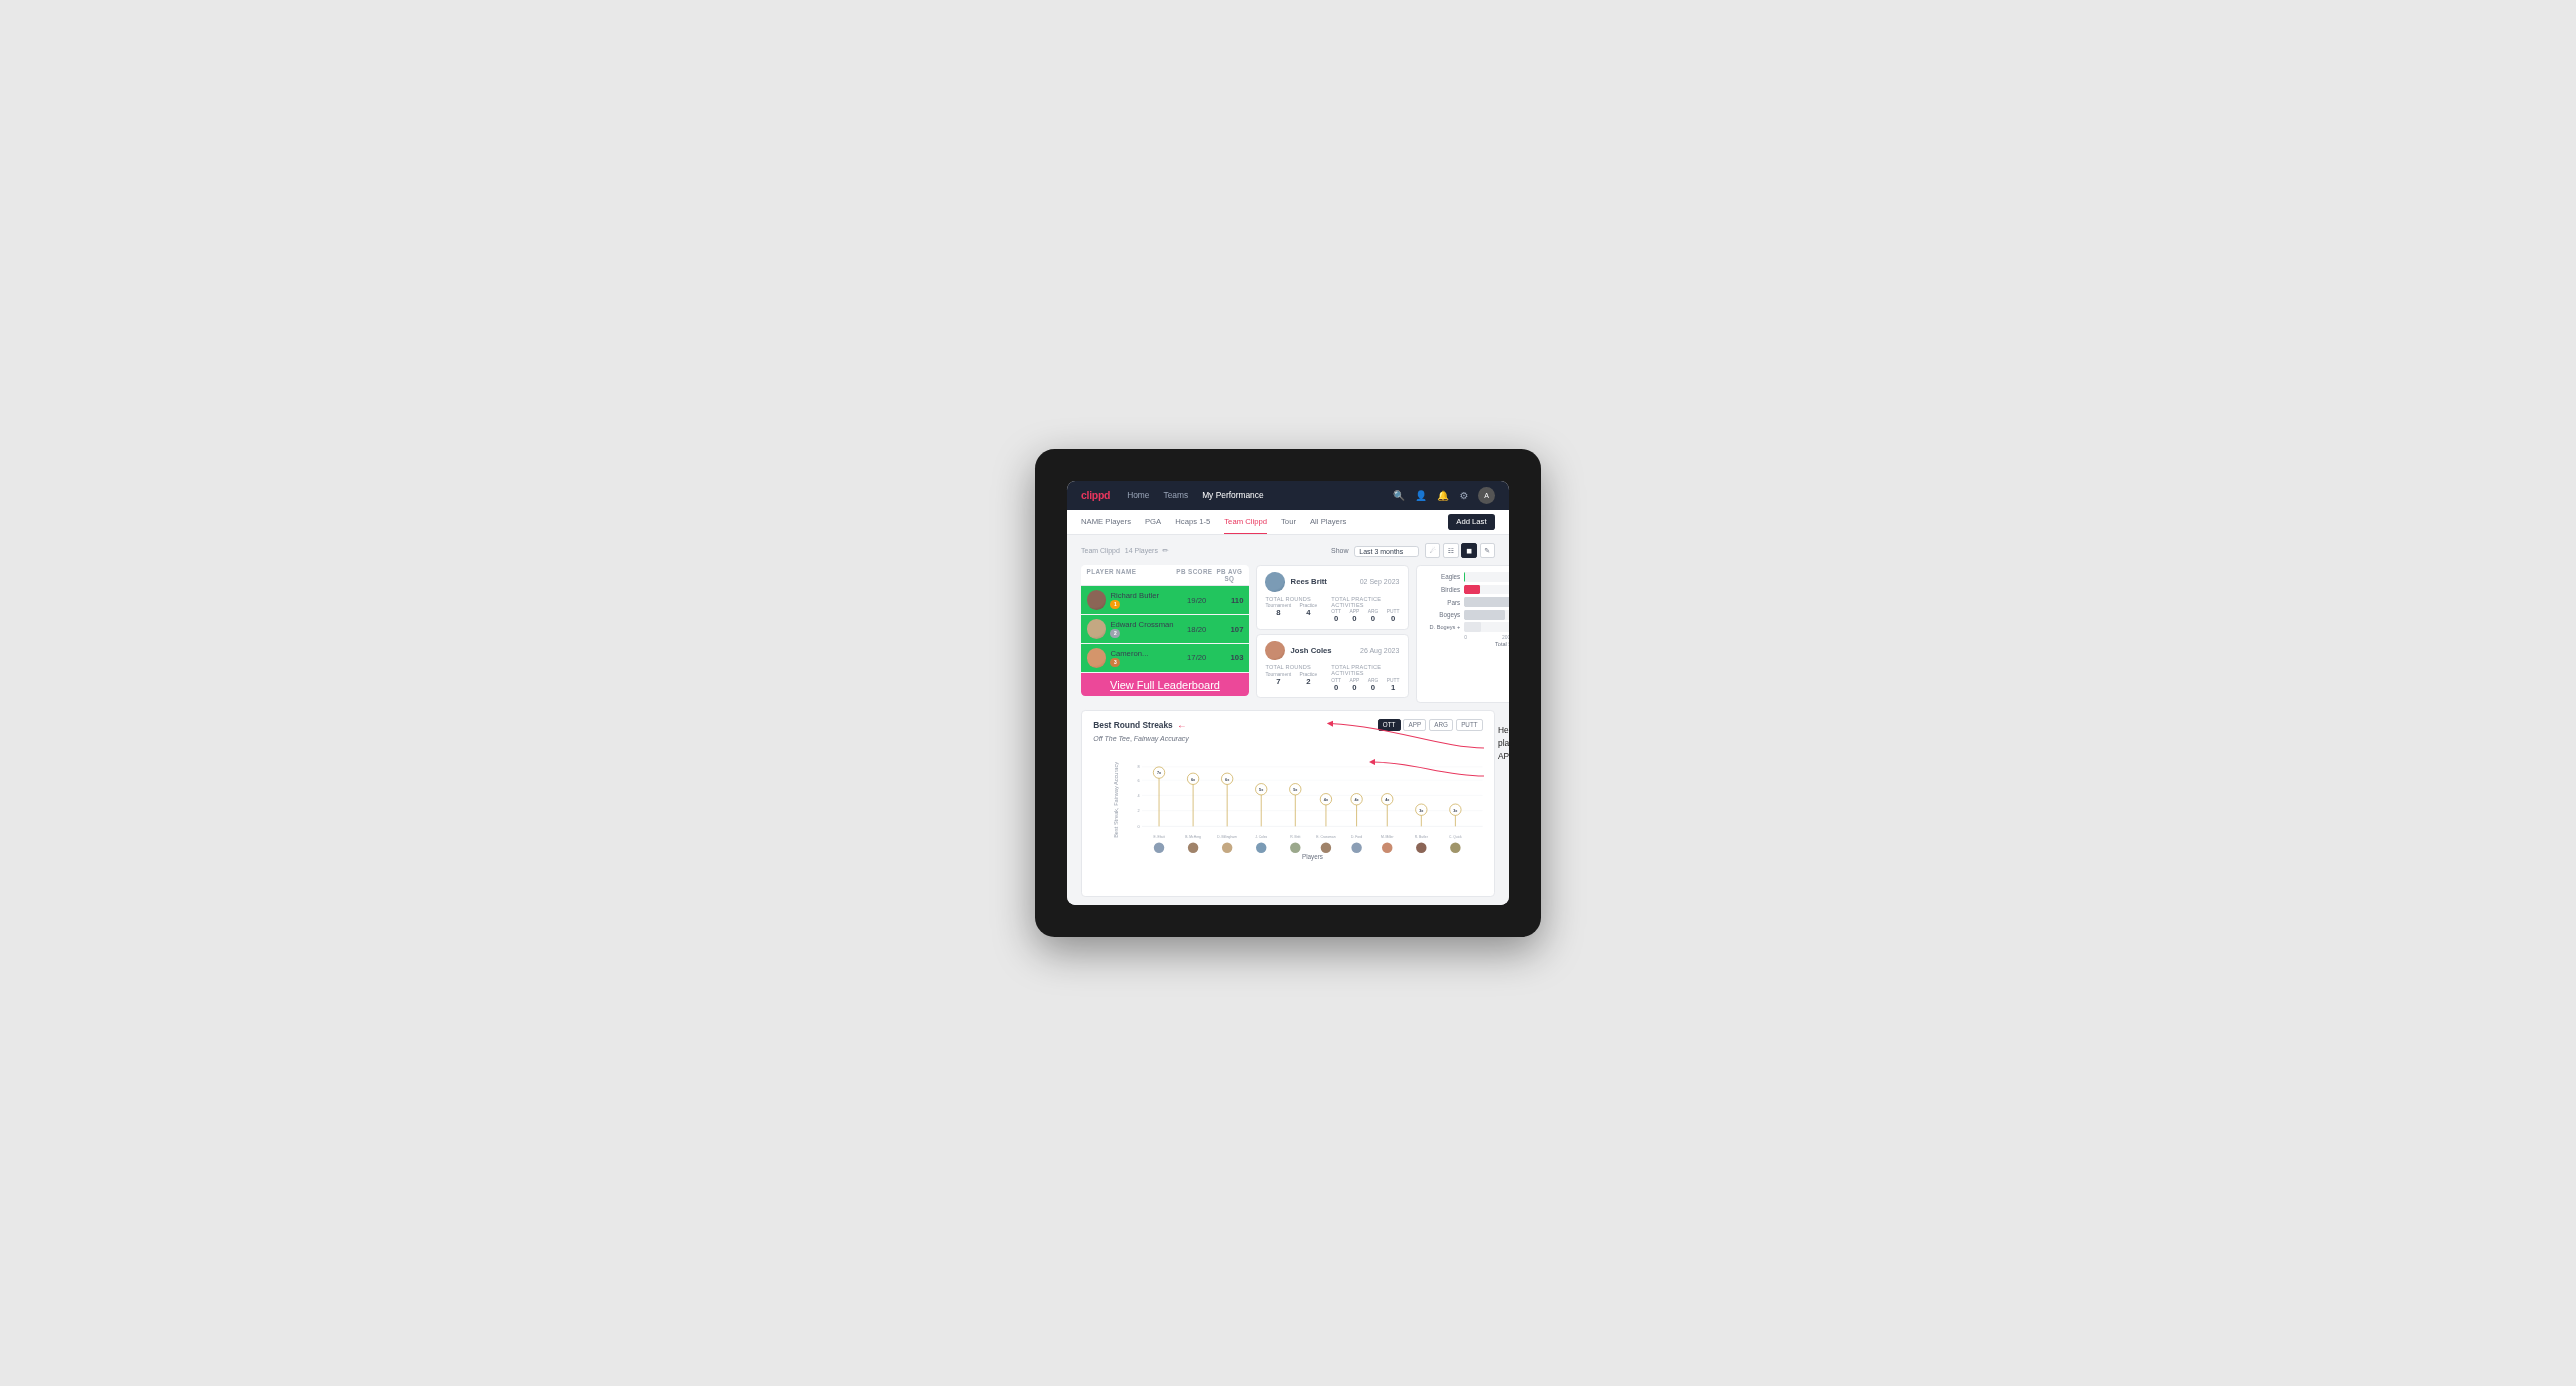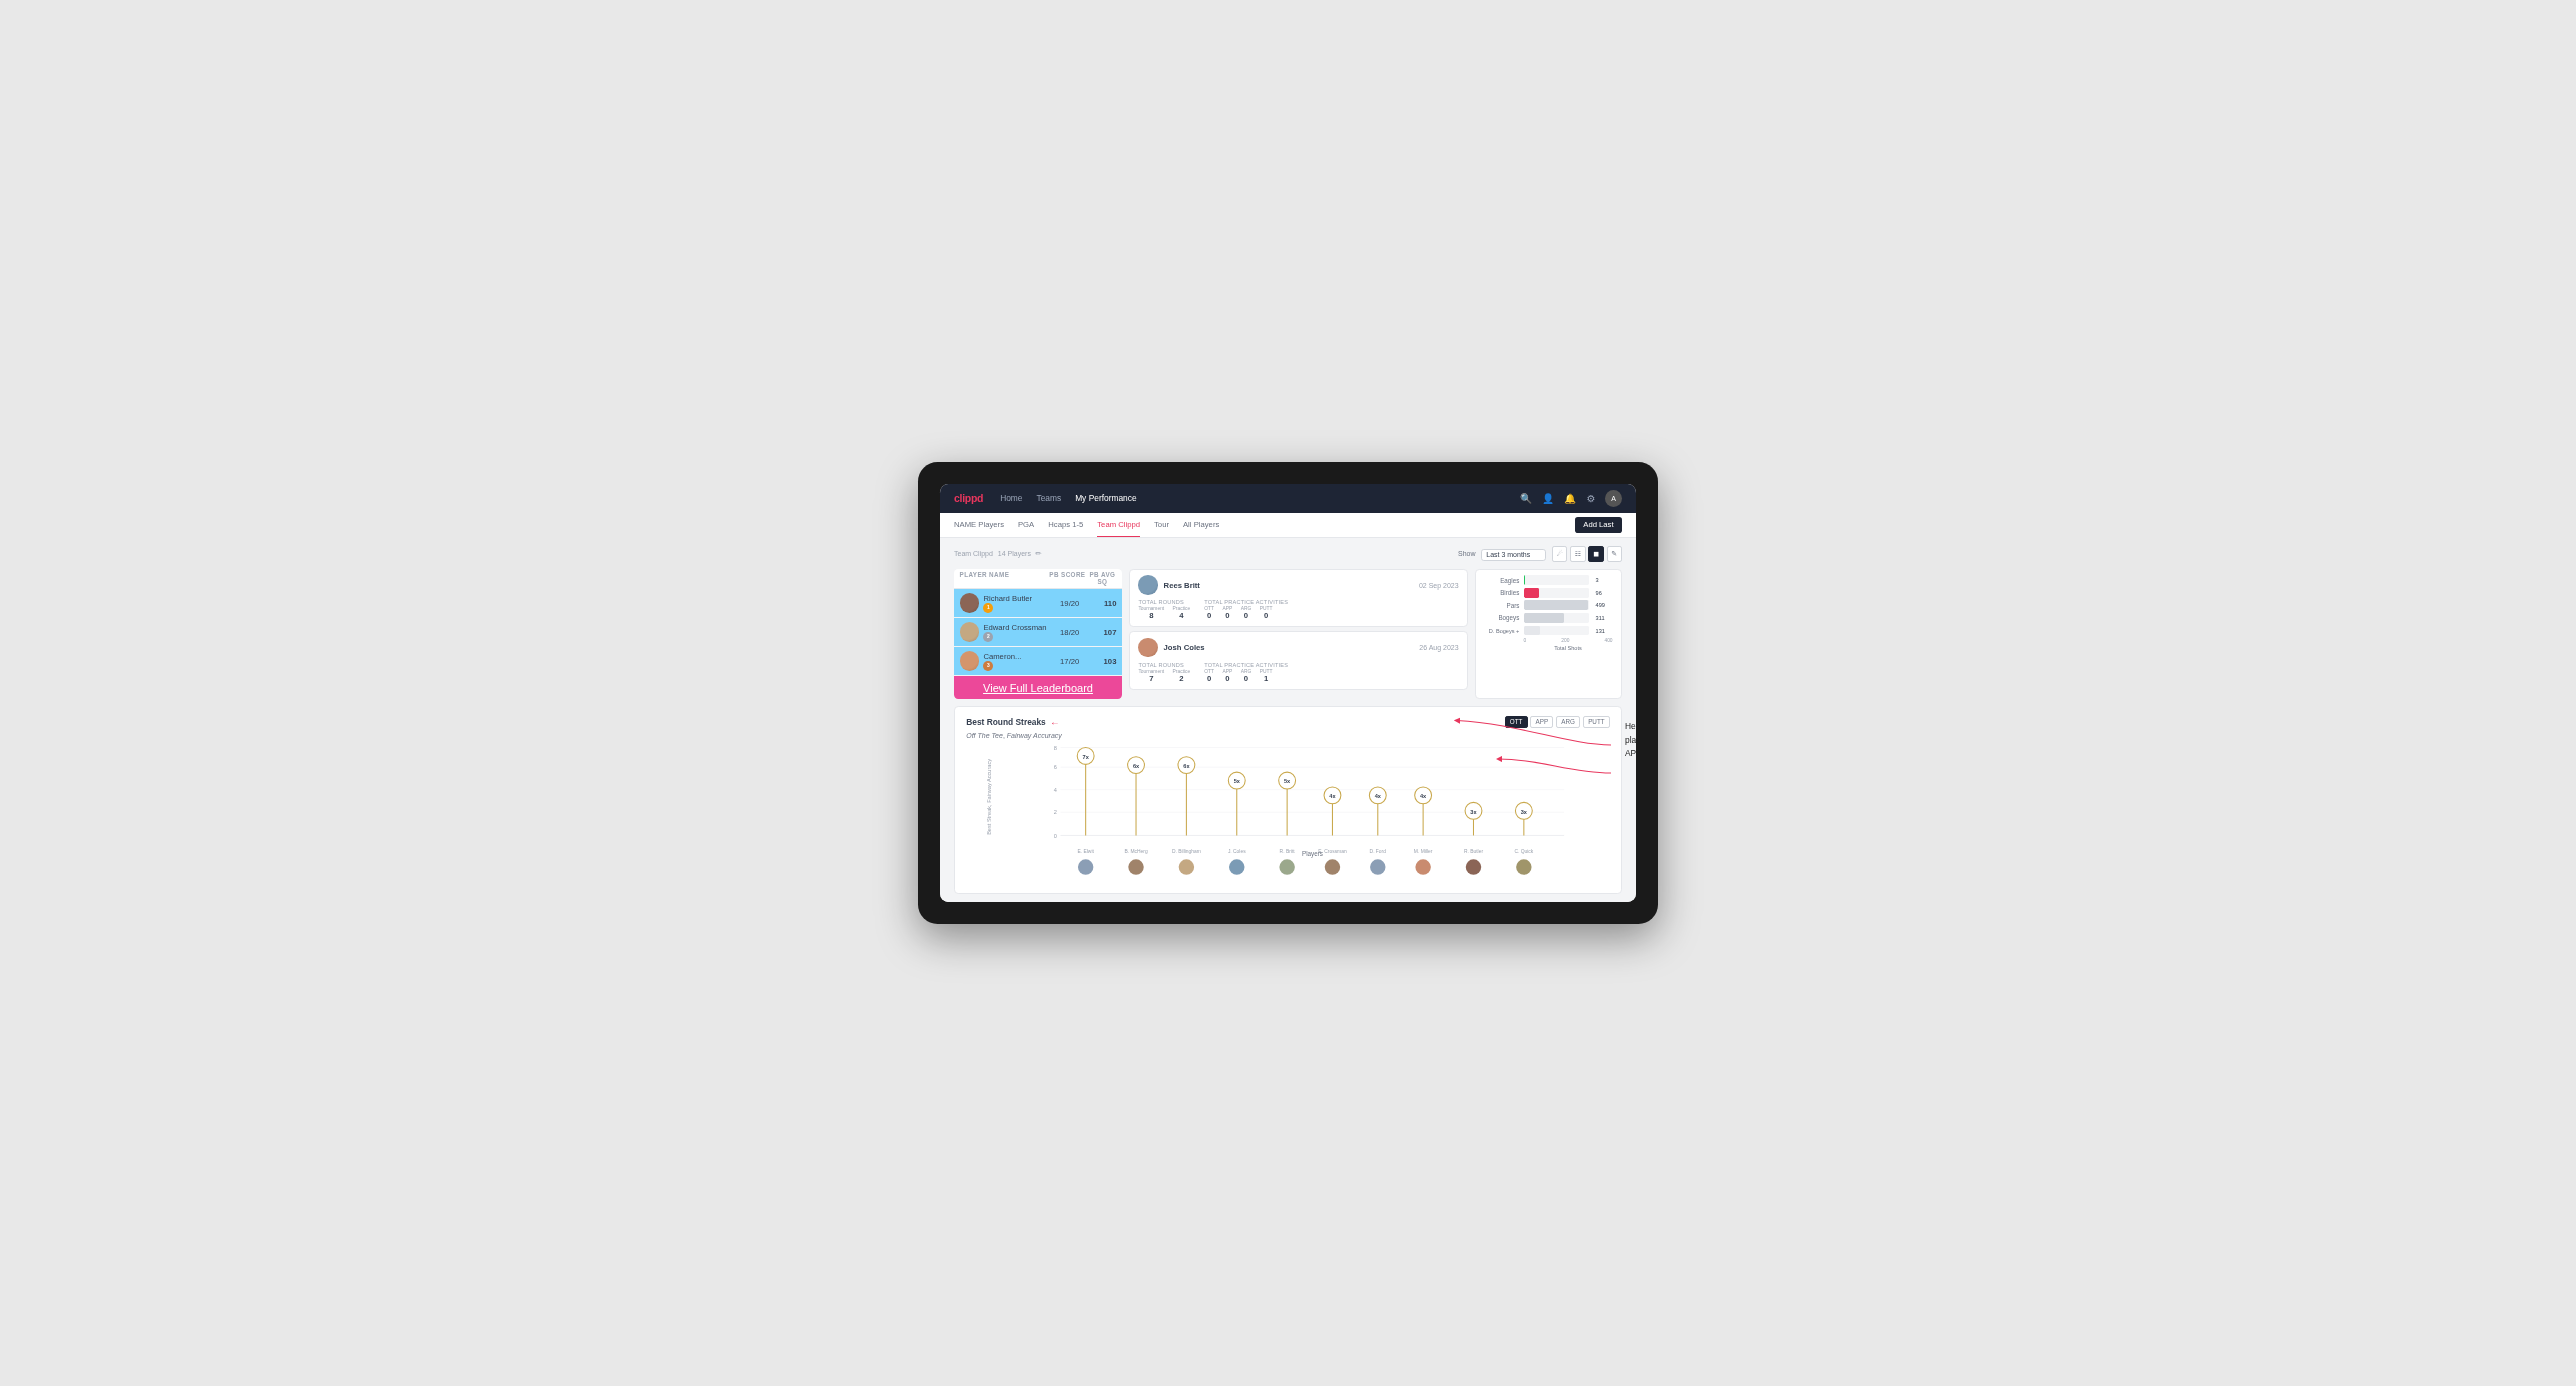--- a/index.html
+++ b/index.html
@@ -5,24 +5,24 @@
     * { box-sizing: border-box; margin: 0; padding: 0; }
     body {
       background: #e8e8e8;
       display: flex;
       justify-content: center;
       align-items: center;
       min-height: 100vh;
       font-family: -apple-system, BlinkMacSystemFont, 'Segoe UI', sans-serif;
     }
     .tablet-frame {
-      width: 740px;
+      width: 506px;
       background: #1a1a1a;
       border-radius: 19.6px;
-      padding: 22px;
+      padding: 32px;
       box-shadow: 0 14px 42px rgba(0,0,0,0.4);
       position: relative;
     }
     .tablet-screen {
       background: #fff;
       border-radius: 8.4px;
       overflow: hidden;
     }
     
     .navbar {
@@ -195,21 +195,21 @@
       text-transform: uppercase;
       letter-spacing: 0.4px;
       background: #fff;
       border-radius: 4.2px 4.2px 0 0;
       border-bottom: 0.7px solid #e5e7eb;
     }
     .th-name { flex: 1; }
     .th-score { width: 42px; text-align: center; }
     .th-avg { width: 28px; text-align: center; }
     .player-row {
-      background: #7dd3fc;
+      background: #22c55e;
       display: flex;
       align-items: center;
       padding: 4.2px 5.6px;
       border-bottom: 0.7px solid #f3f4f6;
       gap: 4.2px;
     }
     .player-avatar {
       width: 19.6px;
       height: 19.6px;
       border-radius: 50%;

